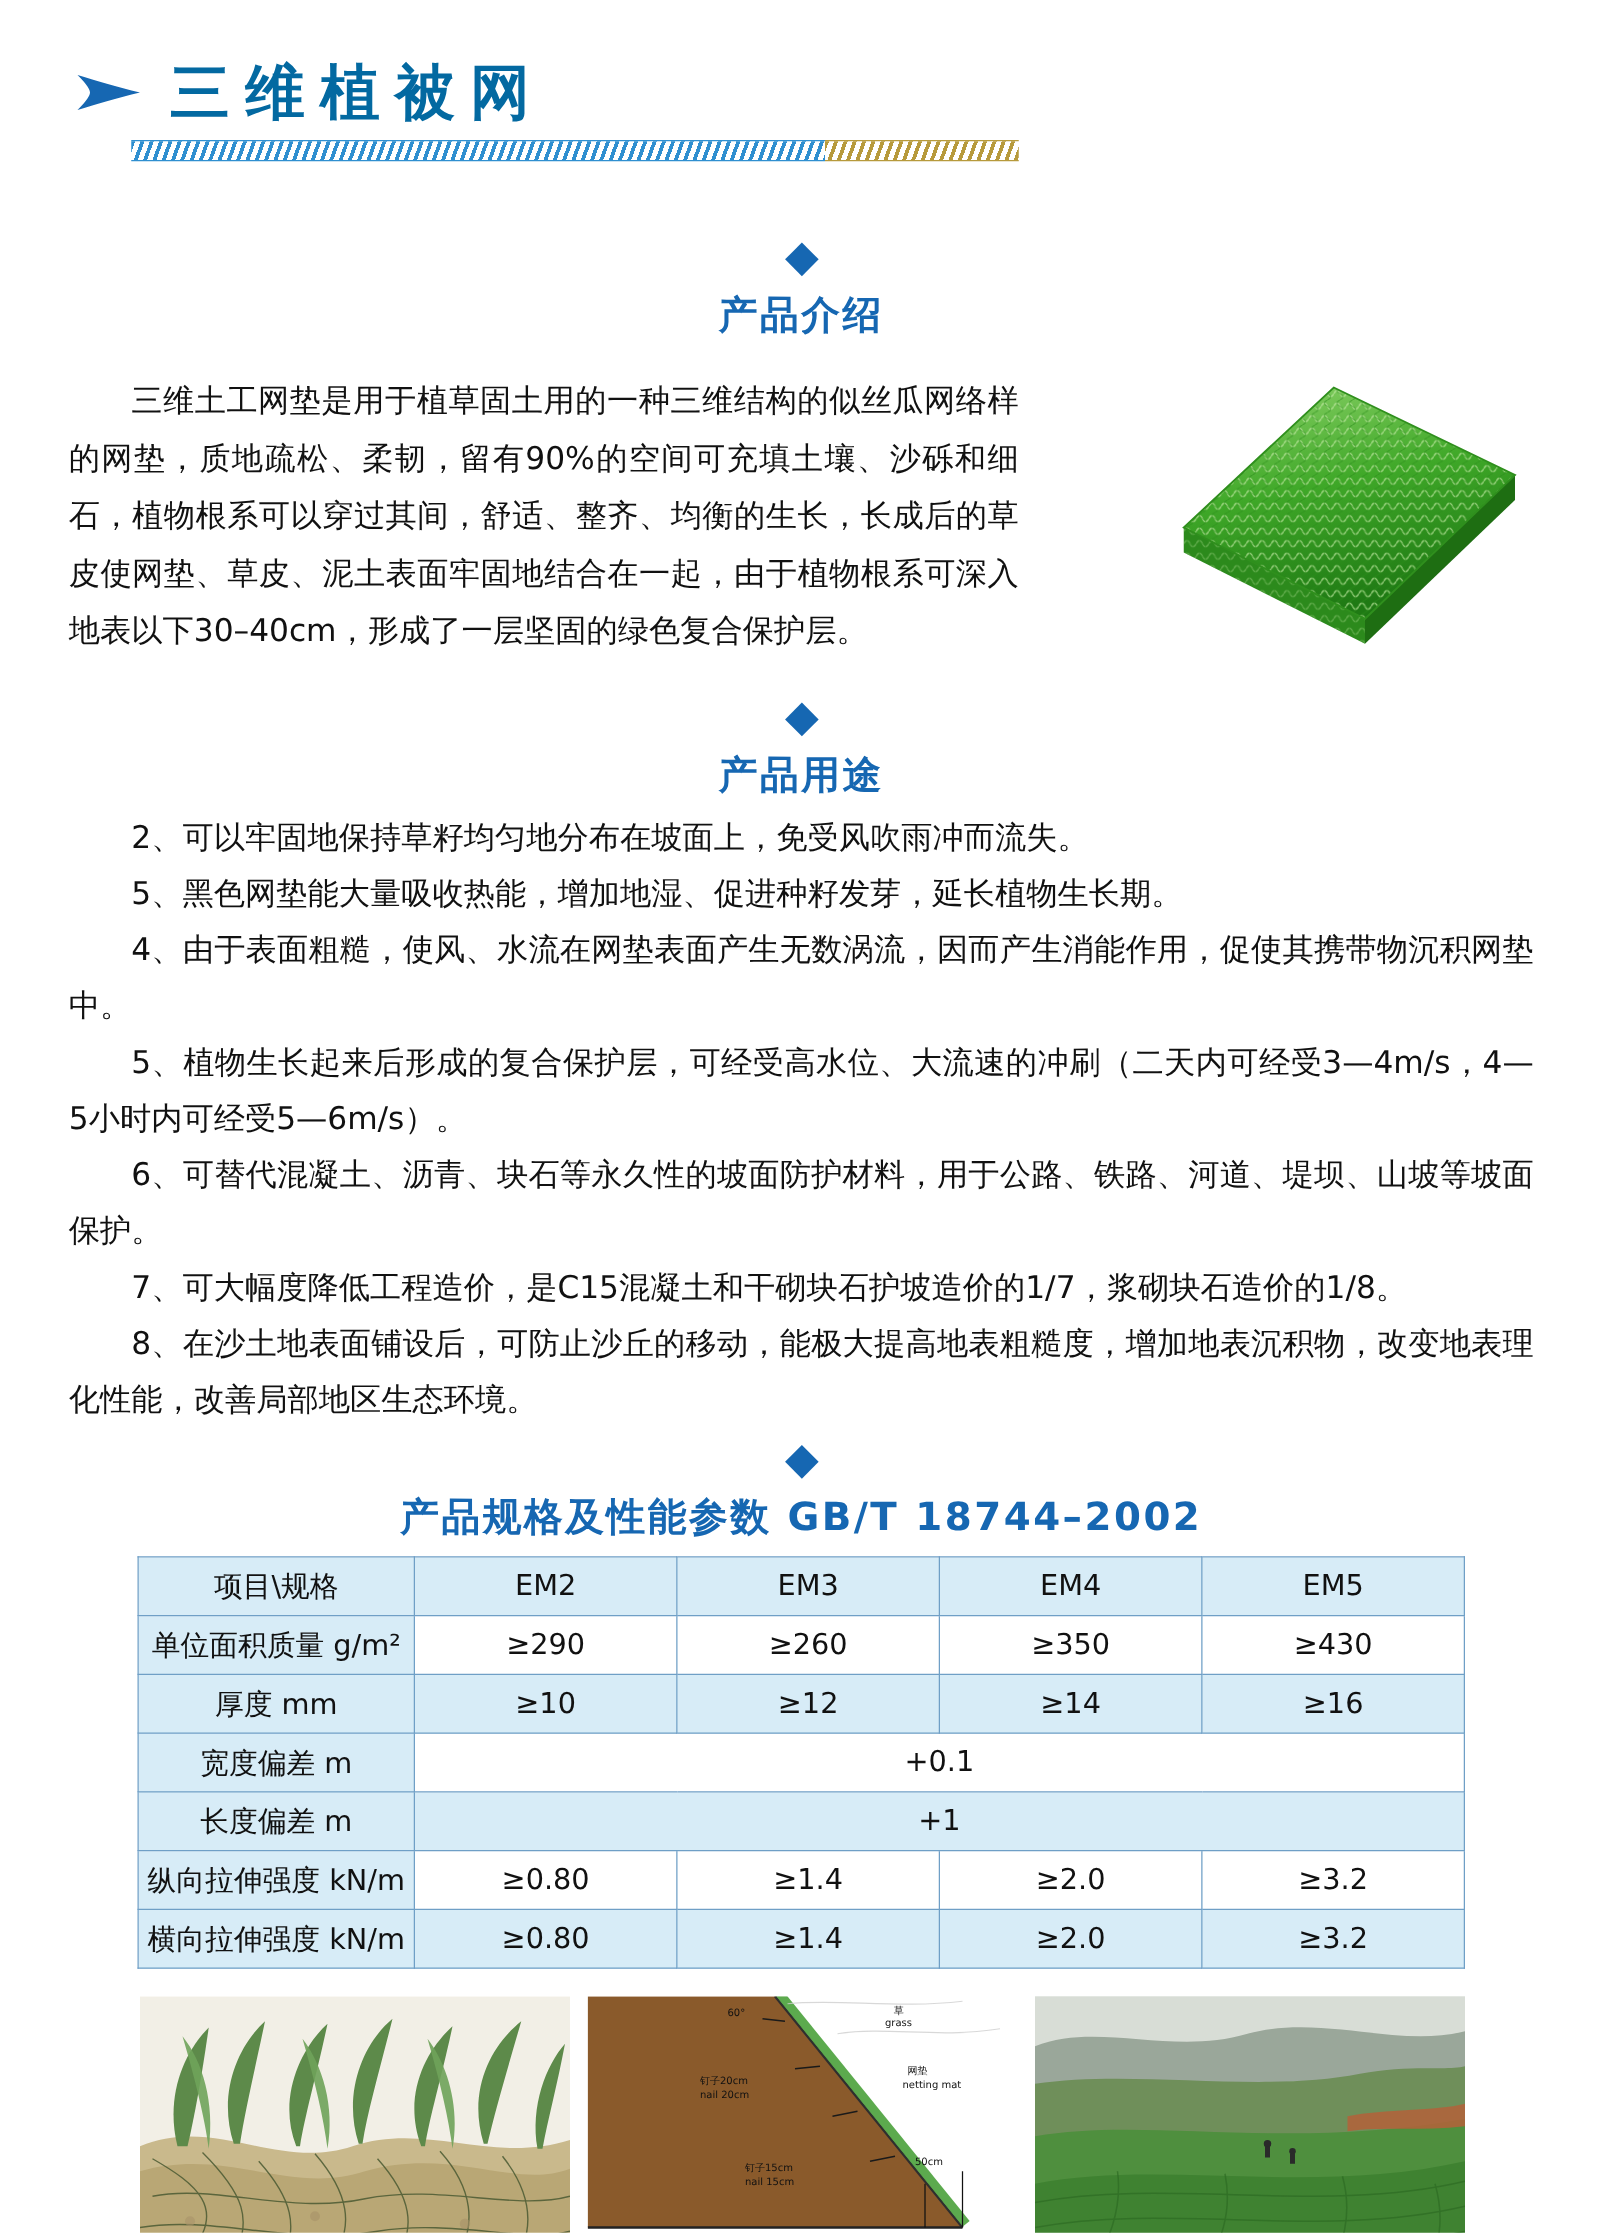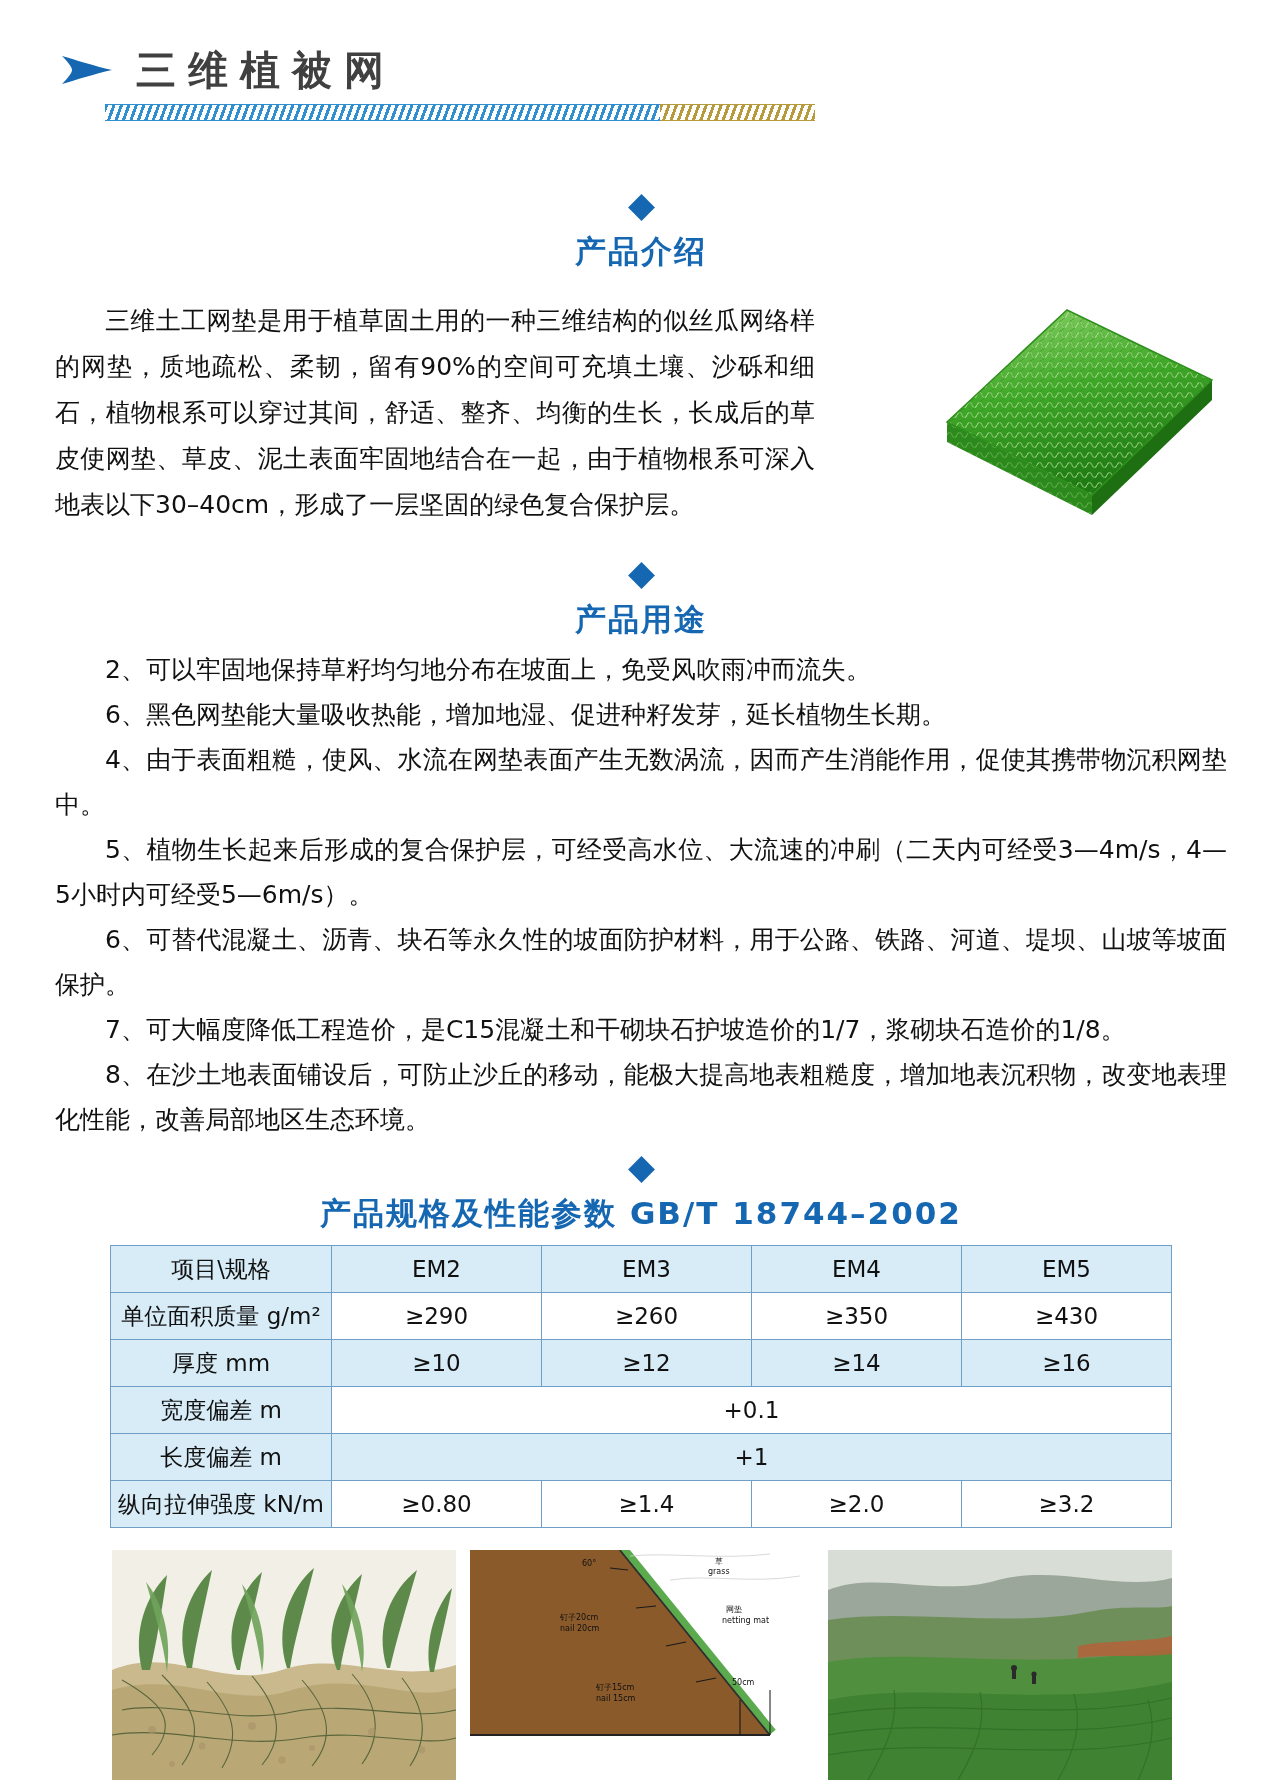--- a/index.html
+++ b/index.html
@@ -36,23 +36,23 @@
     padding-left: 5px;
   }
   .arrow-icon {
     width: 54px;
     height: 40px;
     position: relative;
     flex: 0 0 auto;
   }
   .arrow-icon svg { display: block; }
   .main-title {
-    font-size: 40px;
+    font-size: 48px;
     font-weight: bold;
-    color: #404040;
+    color: #0369a1;
     letter-spacing: 12px;
     line-height: 1;
     font-family: "DejaVu Sans", "Liberation Sans", sans-serif;
   }
   .rule-wrap {
     display: flex;
     margin-top: 14px;
     margin-left: 50px;
     height: 15px;
     width: 710px;
@@ -232,21 +232,21 @@
     </div>
   </div>
 
   <div class="section-heading">
     <span class="diamond"></span>
     <h2>产品用途</h2>
   </div>
 
   <ul class="usage-list">
     <li>2、可以牢固地保持草籽均匀地分布在坡面上，免受风吹雨冲而流失。</li>
-    <li>6、黑色网垫能大量吸收热能，增加地湿、促进种籽发芽，延长植物生长期。</li>
+    <li>5、黑色网垫能大量吸收热能，增加地湿、促进种籽发芽，延长植物生长期。</li>
     <li>4、由于表面粗糙，使风、水流在网垫表面产生无数涡流，因而产生消能作用，促使其携带物沉积网垫中。</li>
     <li>5、植物生长起来后形成的复合保护层，可经受高水位、大流速的冲刷（二天内可经受3—4m/s，4—5小时内可经受5—6m/s）。</li>
     <li>6、可替代混凝土、沥青、块石等永久性的坡面防护材料，用于公路、铁路、河道、堤坝、山坡等坡面保护。</li>
     <li>7、可大幅度降低工程造价，是C15混凝土和干砌块石护坡造价的1/7，浆砌块石造价的1/8。</li>
     <li>8、在沙土地表面铺设后，可防止沙丘的移动，能极大提高地表粗糙度，增加地表沉积物，改变地表理化性能，改善局部地区生态环境。</li>
   </ul>
 
   <div class="section-heading spec-heading">
     <span class="diamond"></span>
     <h2>产品规格及性能参数 GB/T 18744–2002</h2>
@@ -289,20 +289,27 @@
       </tr>
 
       <tr class="plain">
         <td class="label">纵向拉伸强度 kN/m</td>
         <td class="value">≥0.80</td>
         <td class="value">≥1.4</td>
         <td class="value">≥2.0</td>
         <td class="value">≥3.2</td>
       </tr>
 
+      <tr class="shaded">
+        <td class="label">横向拉伸强度 kN/m</td>
+        <td>≥0.80</td>
+        <td>≥1.4</td>
+        <td>≥2.0</td>
+        <td>≥3.2</td>
+      </tr>
     </tbody>
   </table>
 
   <div class="photo-row">
 
     <div class="photo">
       <svg width="344" height="230" viewBox="0 0 344 230">
         <rect width="344" height="230" fill="#f2efe6"></rect>
         <path d="M0 120 C60 95, 110 140, 170 120 C230 100, 280 135, 344 115 L344 230 L0 230 Z" fill="#c9b98c"></path>
         <path d="M0 140 C70 120, 120 160, 180 140 C250 120, 300 155, 344 138 L344 230 L0 230 Z" fill="#b9a775"></path>

